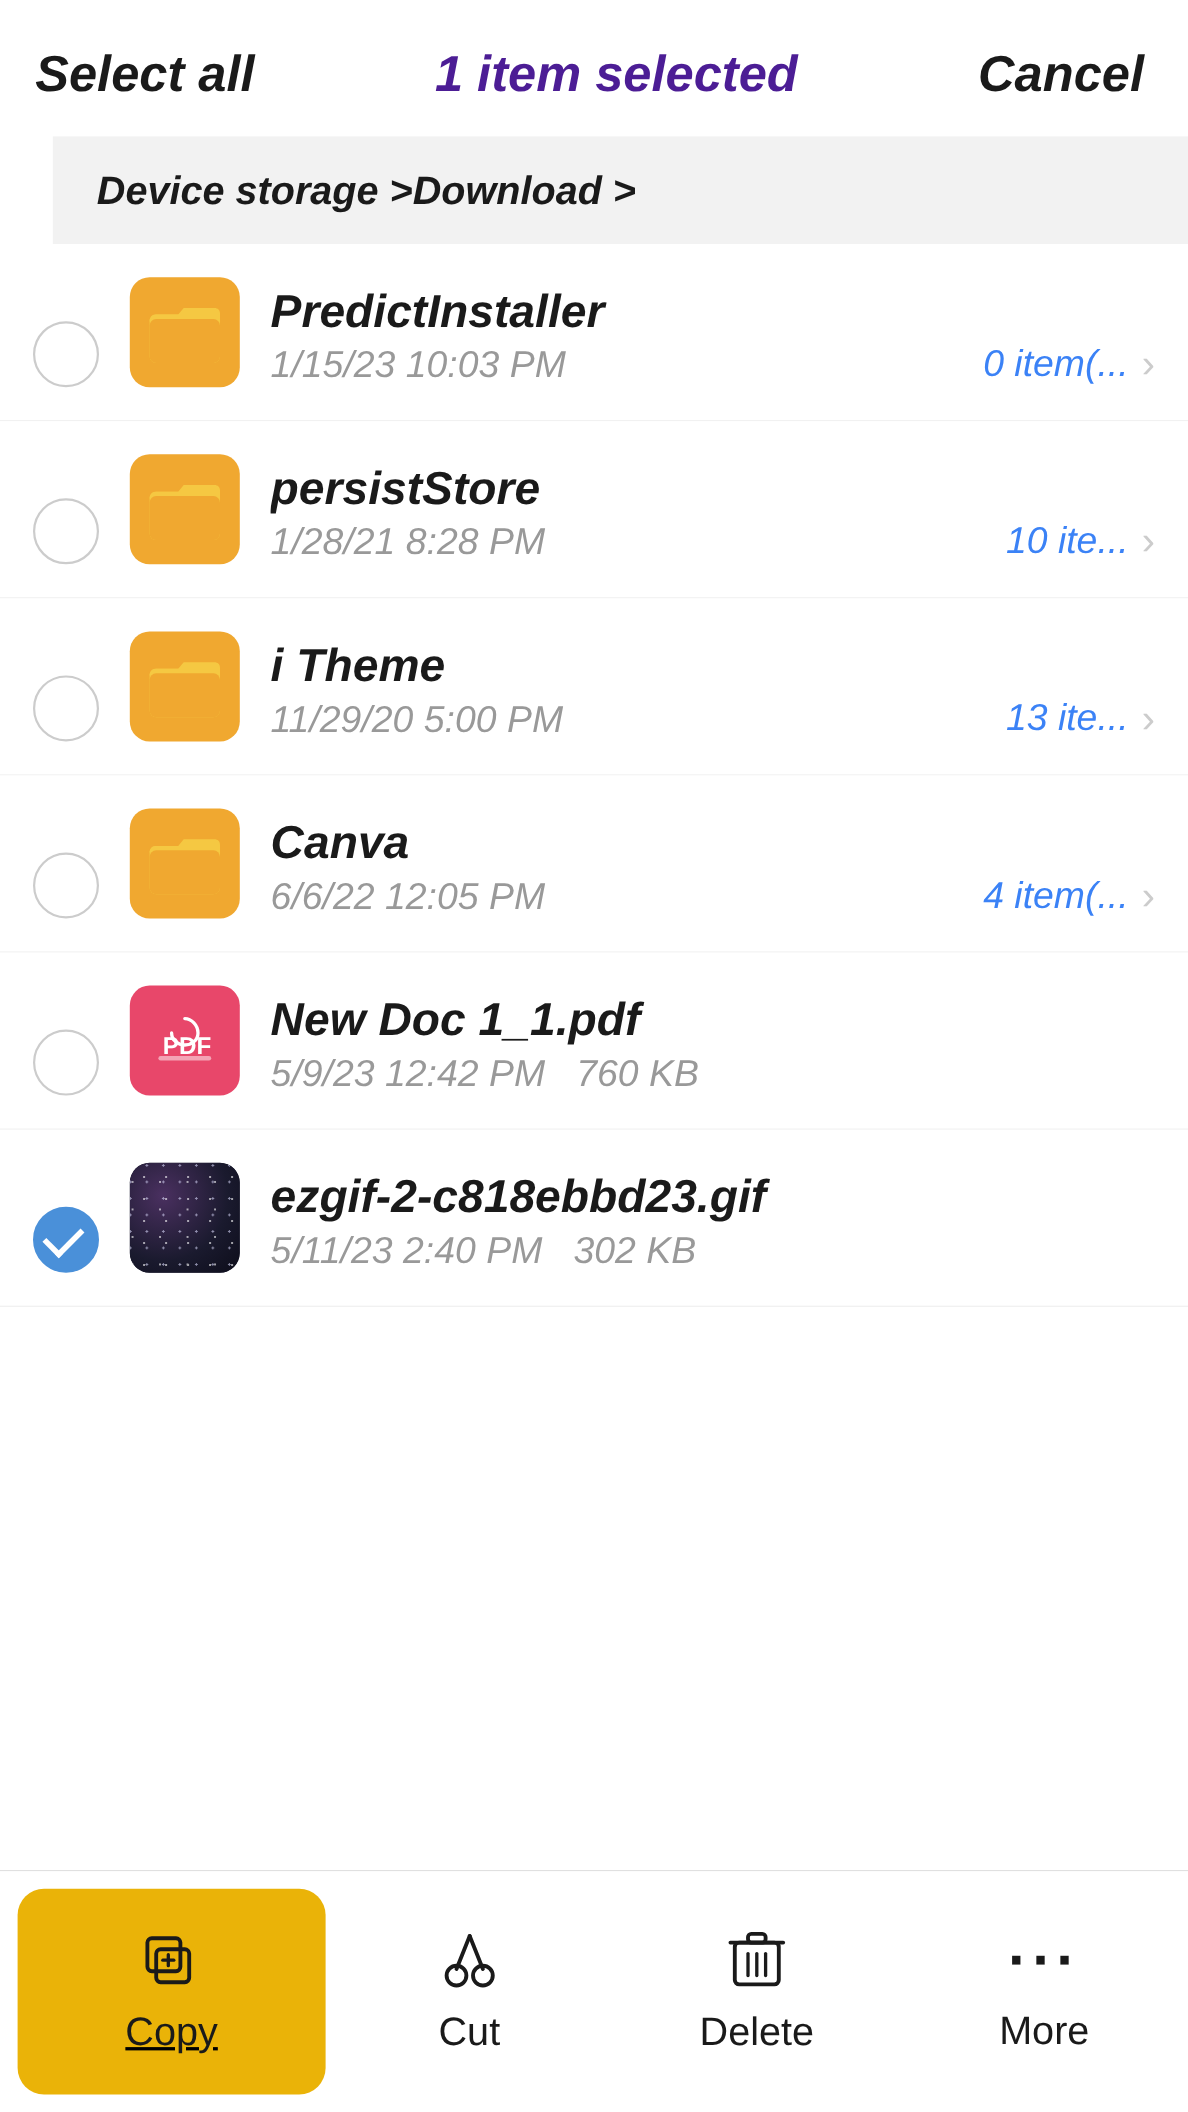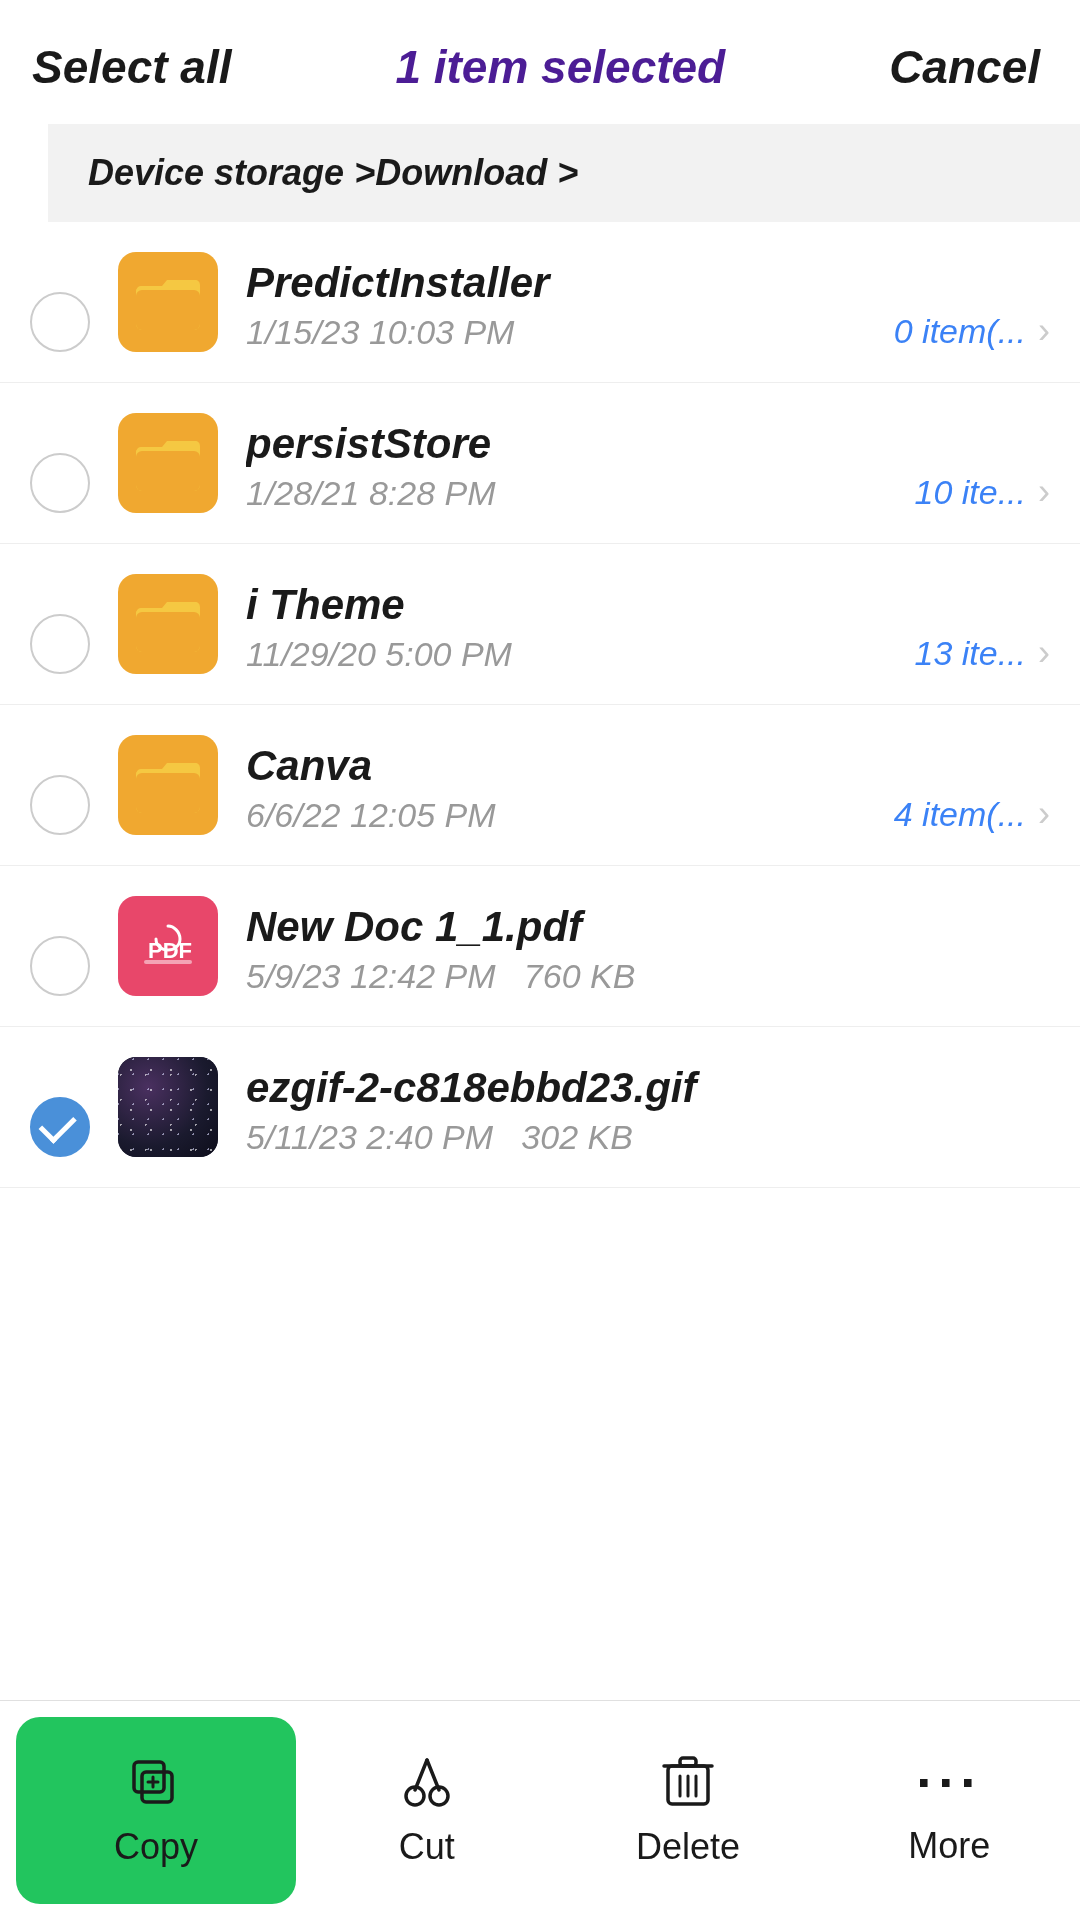--- a/index.html
+++ b/index.html
@@ -173,24 +173,25 @@
       display: flex;
       flex-direction: column;
       align-items: center;
       justify-content: center;
       cursor: pointer;
       border: none;
       background: none;
       gap: 16px;
     }
     .toolbar-btn.copy-btn {
-      background: #22c55e;
+      background: #eab308;
       border-radius: 24px;
       margin: 16px 0 16px 16px;
       flex: 0 0 280px;
+      text-decoration: underline;
     }
     .toolbar-label {
       font-size: 36px;
       font-weight: 500;
       color: #1a1a1a;
     }
 
     
     .copy-icon-svg {
       width: 56px;

